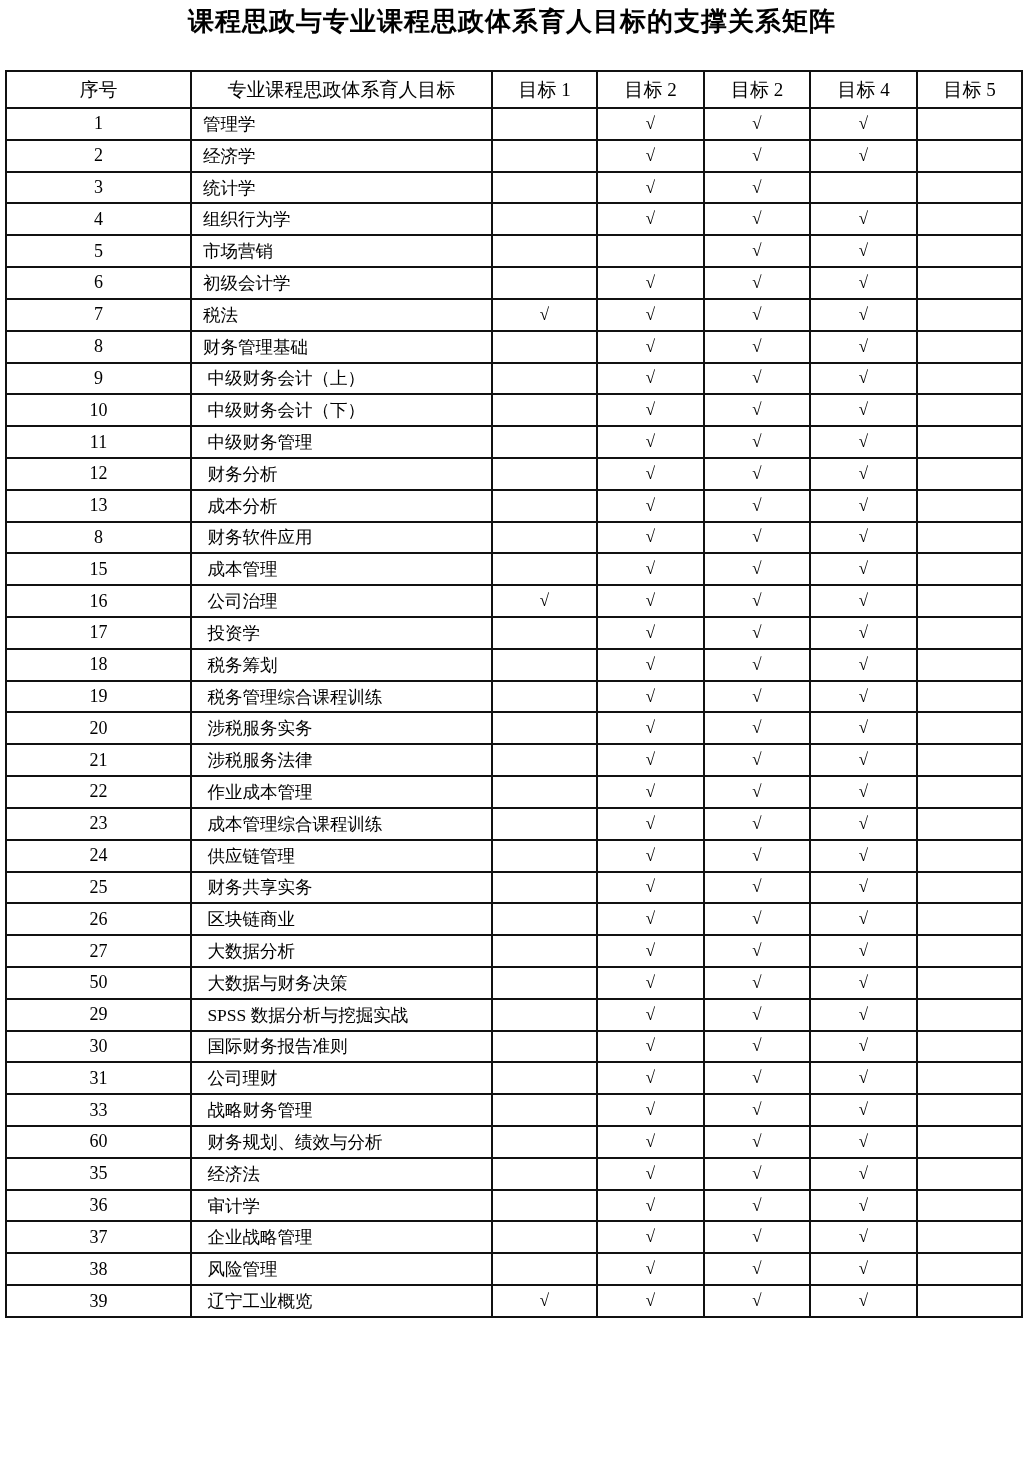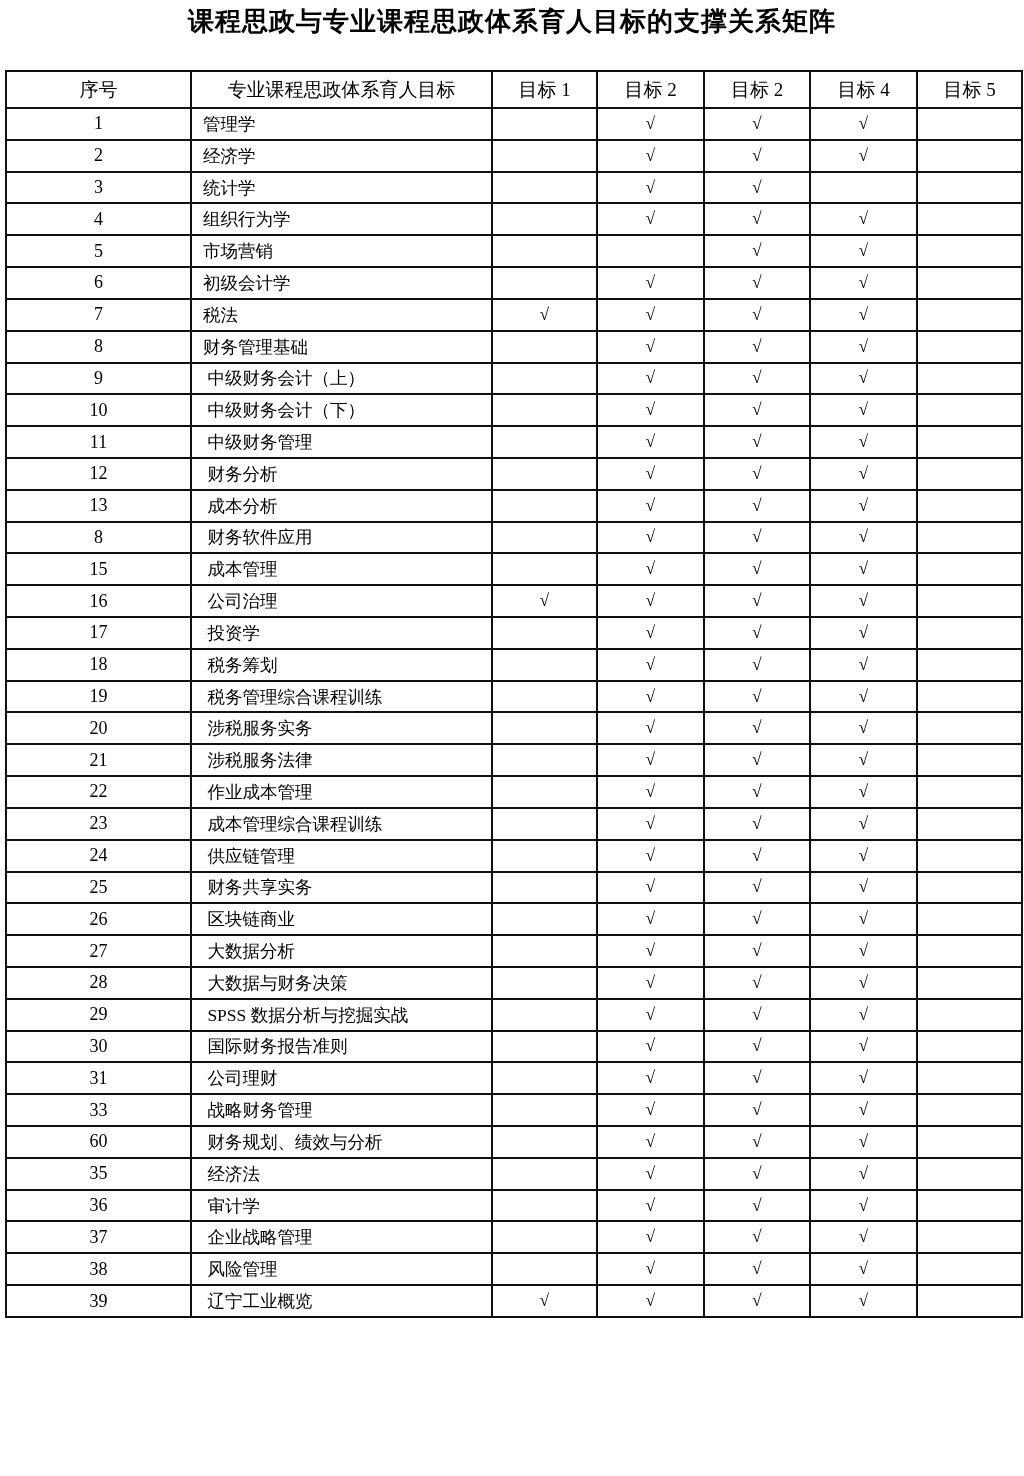--- a/index.html
+++ b/index.html
@@ -327,21 +327,21 @@
       <tr>
         <td class="num">27</td>
         <td class="course">&nbsp;大数据分析</td>
         <td class="check"></td>
         <td class="check">√</td>
         <td class="check">√</td>
         <td class="check">√</td>
         <td class="check"></td>
       </tr>
       <tr>
-        <td class="num">28</td>
+        <td class="num">50</td>
         <td class="course">&nbsp;大数据与财务决策</td>
         <td class="check"></td>
         <td class="check">√</td>
         <td class="check">√</td>
         <td class="check">√</td>
         <td class="check"></td>
       </tr>
       <tr>
         <td class="num">29</td>
         <td class="course">&nbsp;SPSS 数据分析与挖掘实战</td>

